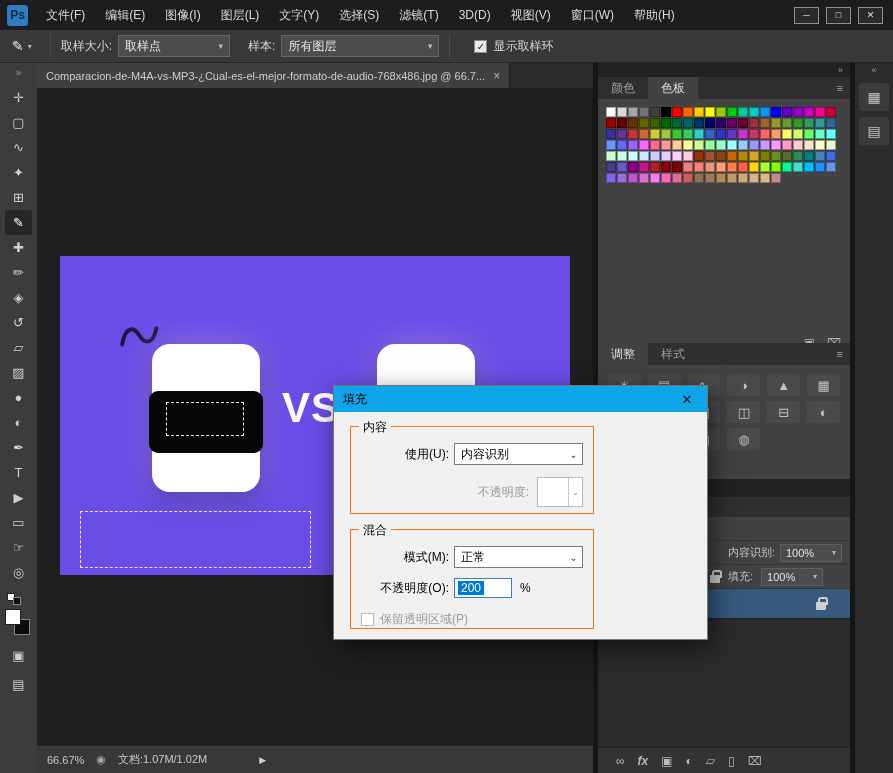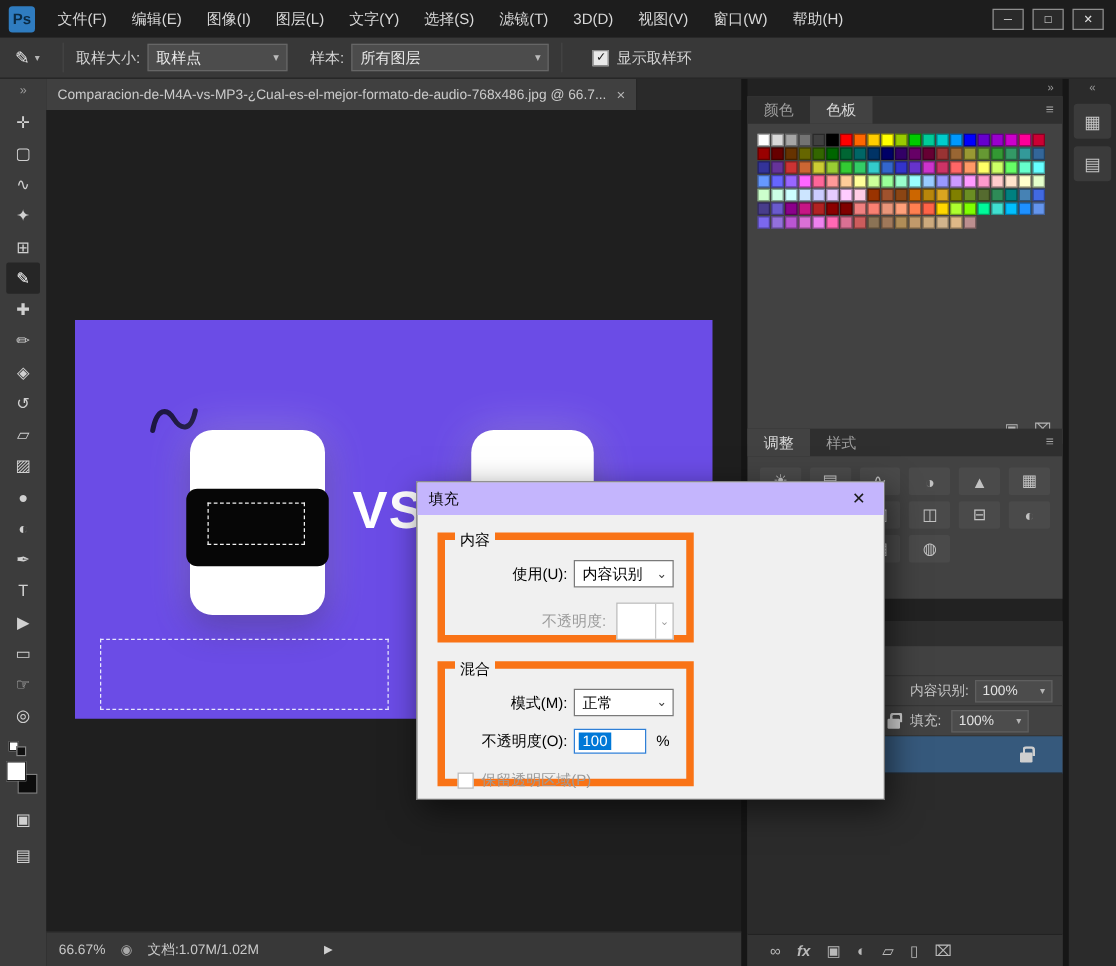--- a/index.html
+++ b/index.html
@@ -93,23 +93,23 @@
 .padlock{position:relative;width:10px;height:8px;background:#cfcfcf;border-radius:1px;margin-top:4px}
 .padlock::before{content:"";position:absolute;left:2px;top:-5px;width:6px;height:6px;border:2px solid #cfcfcf;border-bottom:none;border-radius:3px 3px 0 0}
 
 
 #fardock{position:absolute;left:855px;top:63px;width:38px;height:710px;background:#2b2b2b;z-index:3}
 #fardock .hdr{height:14px;display:flex;align-items:center;justify-content:center;color:#9a9a9a;font-size:9px}
 .dock-tile{width:30px;height:28px;margin:6px auto;background:#3b3b3b;border-radius:3px;display:flex;align-items:center;justify-content:center;color:#c5c5c5;font-size:14px}
 
 
 #dialog{position:absolute;left:333px;top:385px;width:375px;height:255px;background:#f0f0f0;border:1px solid #747474;box-shadow:4px 8px 24px rgba(0,0,0,.55);z-index:60;font-size:12px;color:#000}
-#dlg-title{height:26px;background:#c4b5fd;display:flex;align-items:center;padding-left:9px}
+#dlg-title{height:26px;background:#0ea5e9;display:flex;align-items:center;padding-left:9px}
 #dlg-close{margin-left:auto;width:40px;height:26px;display:flex;align-items:center;justify-content:center;font-size:13px;color:#1a1a1a}
-.group{position:absolute;left:16px;width:205px;border:6px solid #f97316}
+.group{position:absolute;left:16px;width:244px;border:1px solid #f97316}
 #g-content{top:40px;height:88px}
 #g-blend{top:143px;height:100px}
 .legend{position:absolute;top:-8px;left:8px;background:#f0f0f0;padding:0 4px}
 .frow{display:flex;align-items:center;margin:0 10px}
 .flabel{width:88px;text-align:right;margin-right:5px;white-space:nowrap}
 .combo{flex:1;height:22px;background:#fff;border:1px solid #7a7a7a;display:flex;align-items:center;padding-left:6px}
 .combo .caret{margin-left:auto;width:17px;text-align:center;color:#404040;font-size:10px}
 .dis{color:#9b9b9b}
 .pattern-well{width:46px;height:30px;background:#fff;border:1px solid #b9b9b9;display:flex}
 .pw-main{flex:1;border-right:1px solid #c9c9c9}
@@ -498,21 +498,21 @@
       <div class="frow" style="margin-top:16px">
         <span class="flabel">模式(M):</span>
         <div class="combo">
           <span>正常</span>
           <span class="caret">⌄</span>
         </div>
       </div>
       <div class="frow" style="margin-top:10px">
         <span class="flabel">不透明度(O):</span>
         <div class="text-input">
-          <span class="sel-text">100</span>
+          <span class="sel-text">200</span>
         </div>
         <span class="pct">%</span>
       </div>
       <div class="frow" style="margin-top:13px">
         <span class="cb"></span>
         <span class="dis">保留透明区域(P)</span>
       </div>
     </div>
 
   </div>

